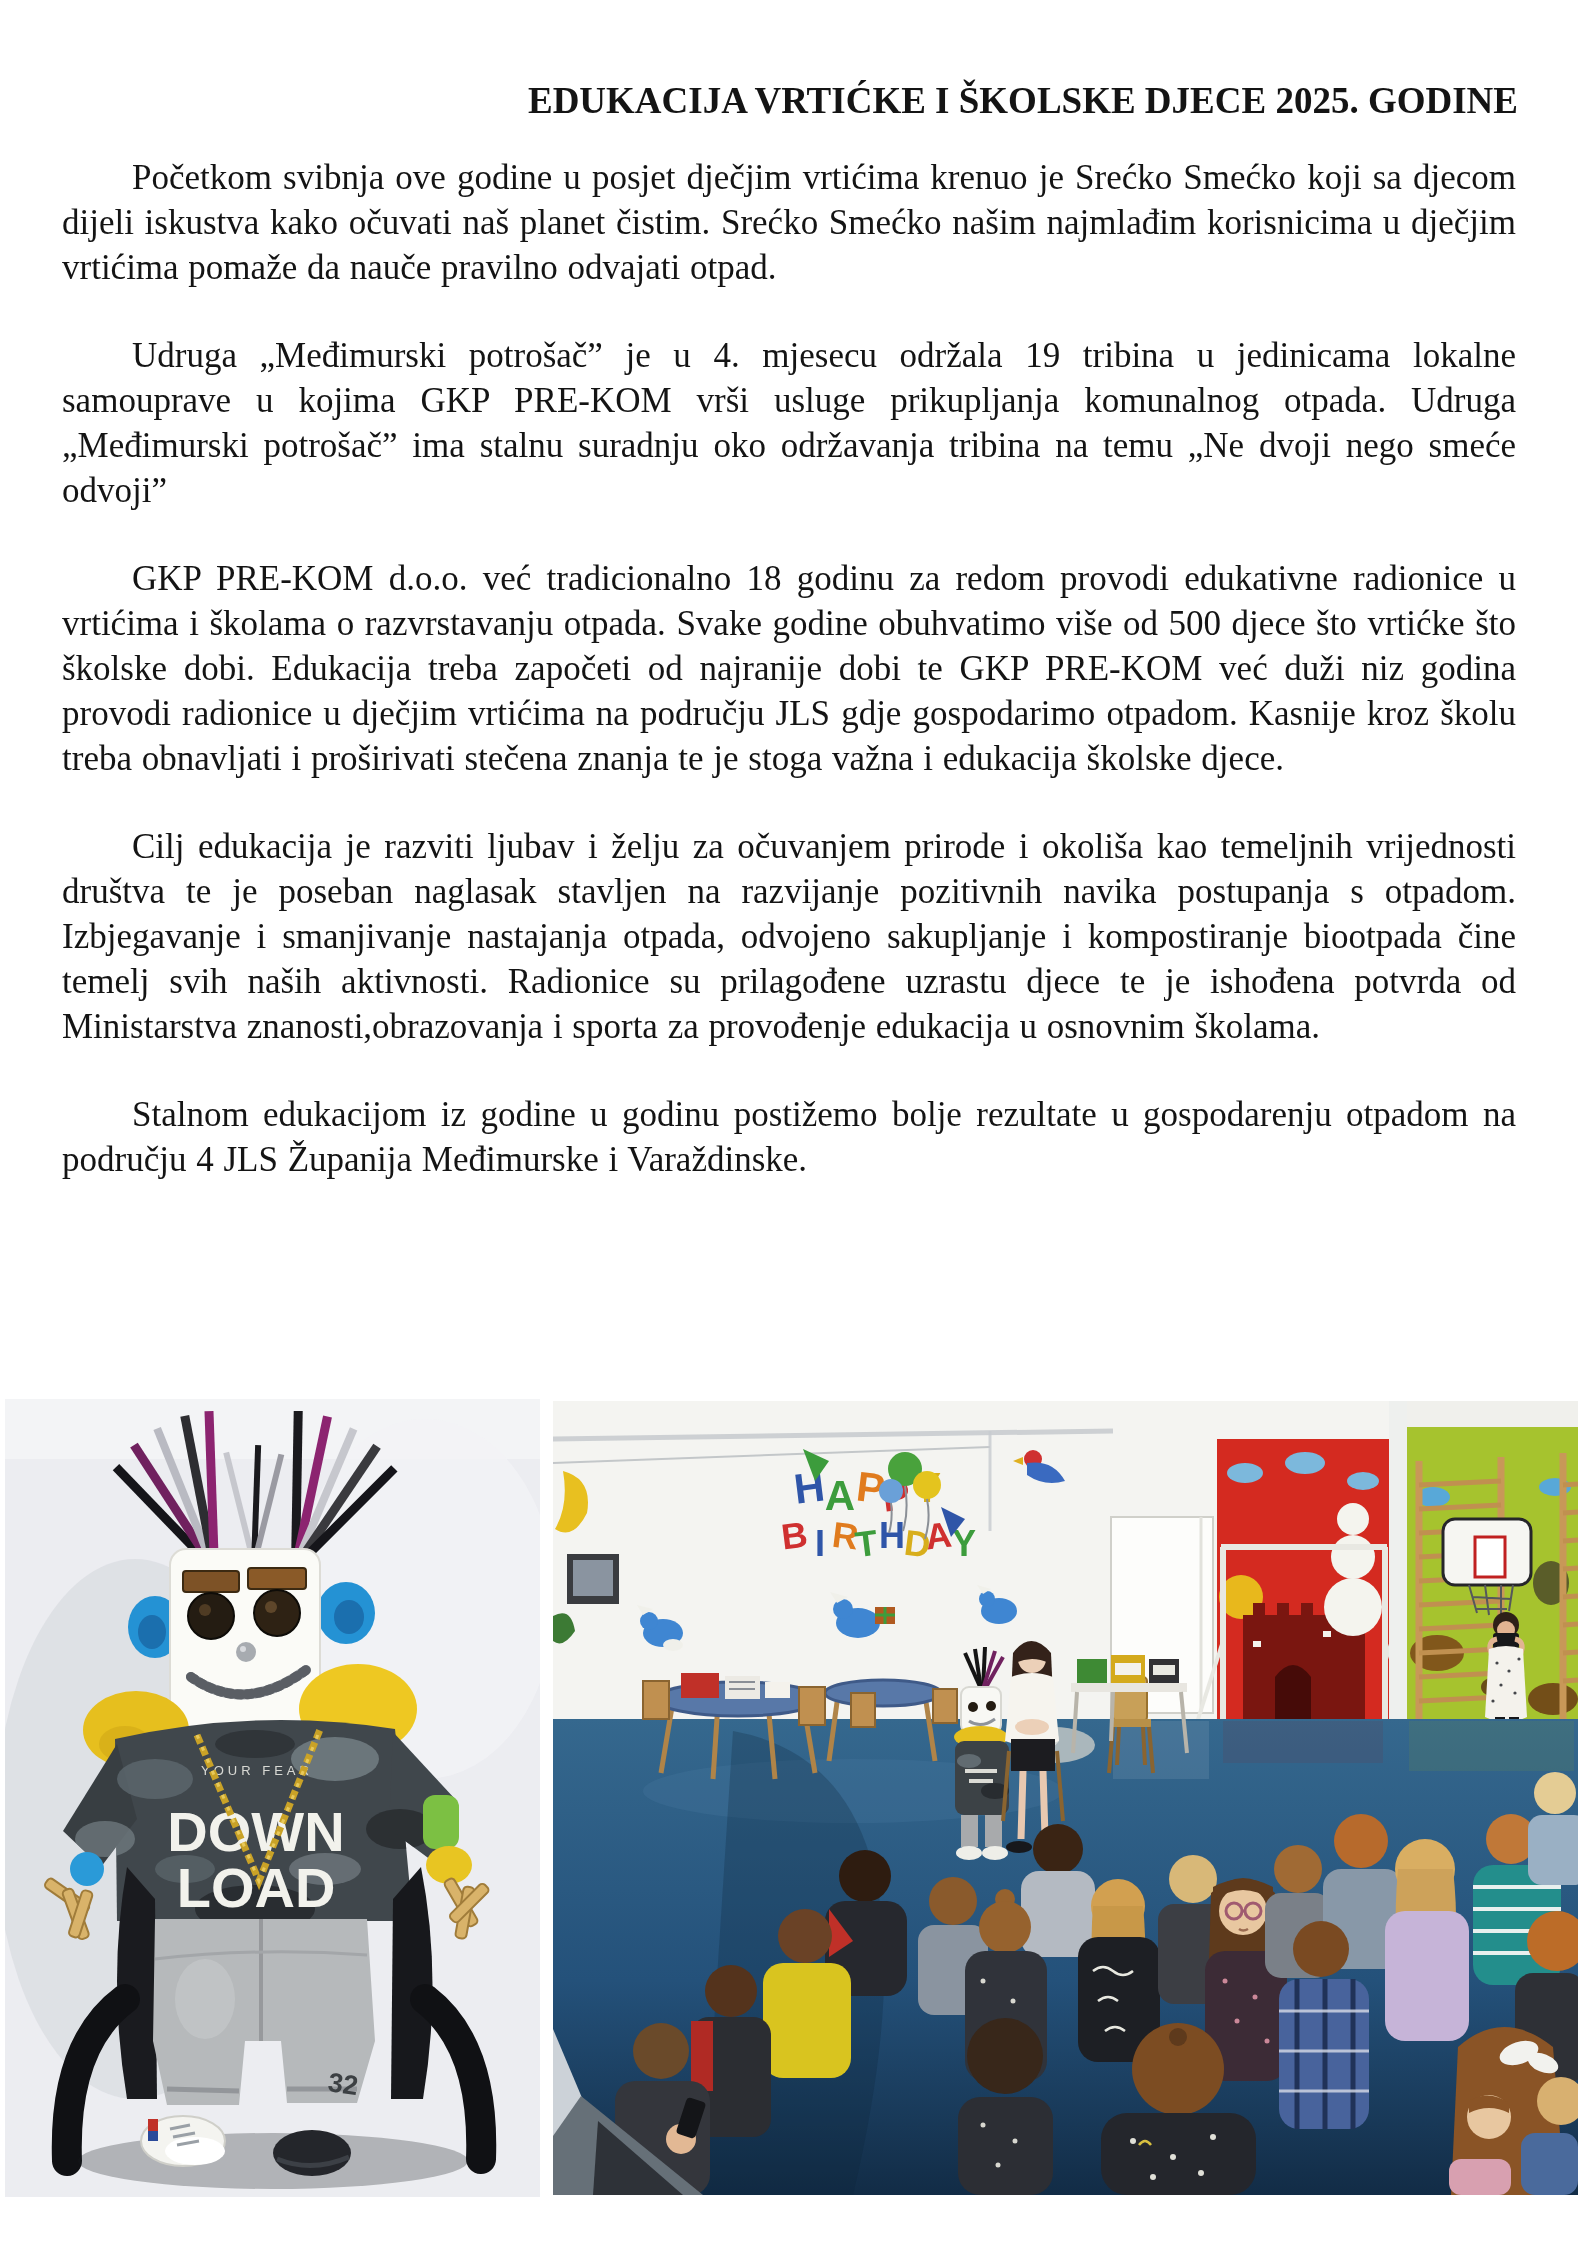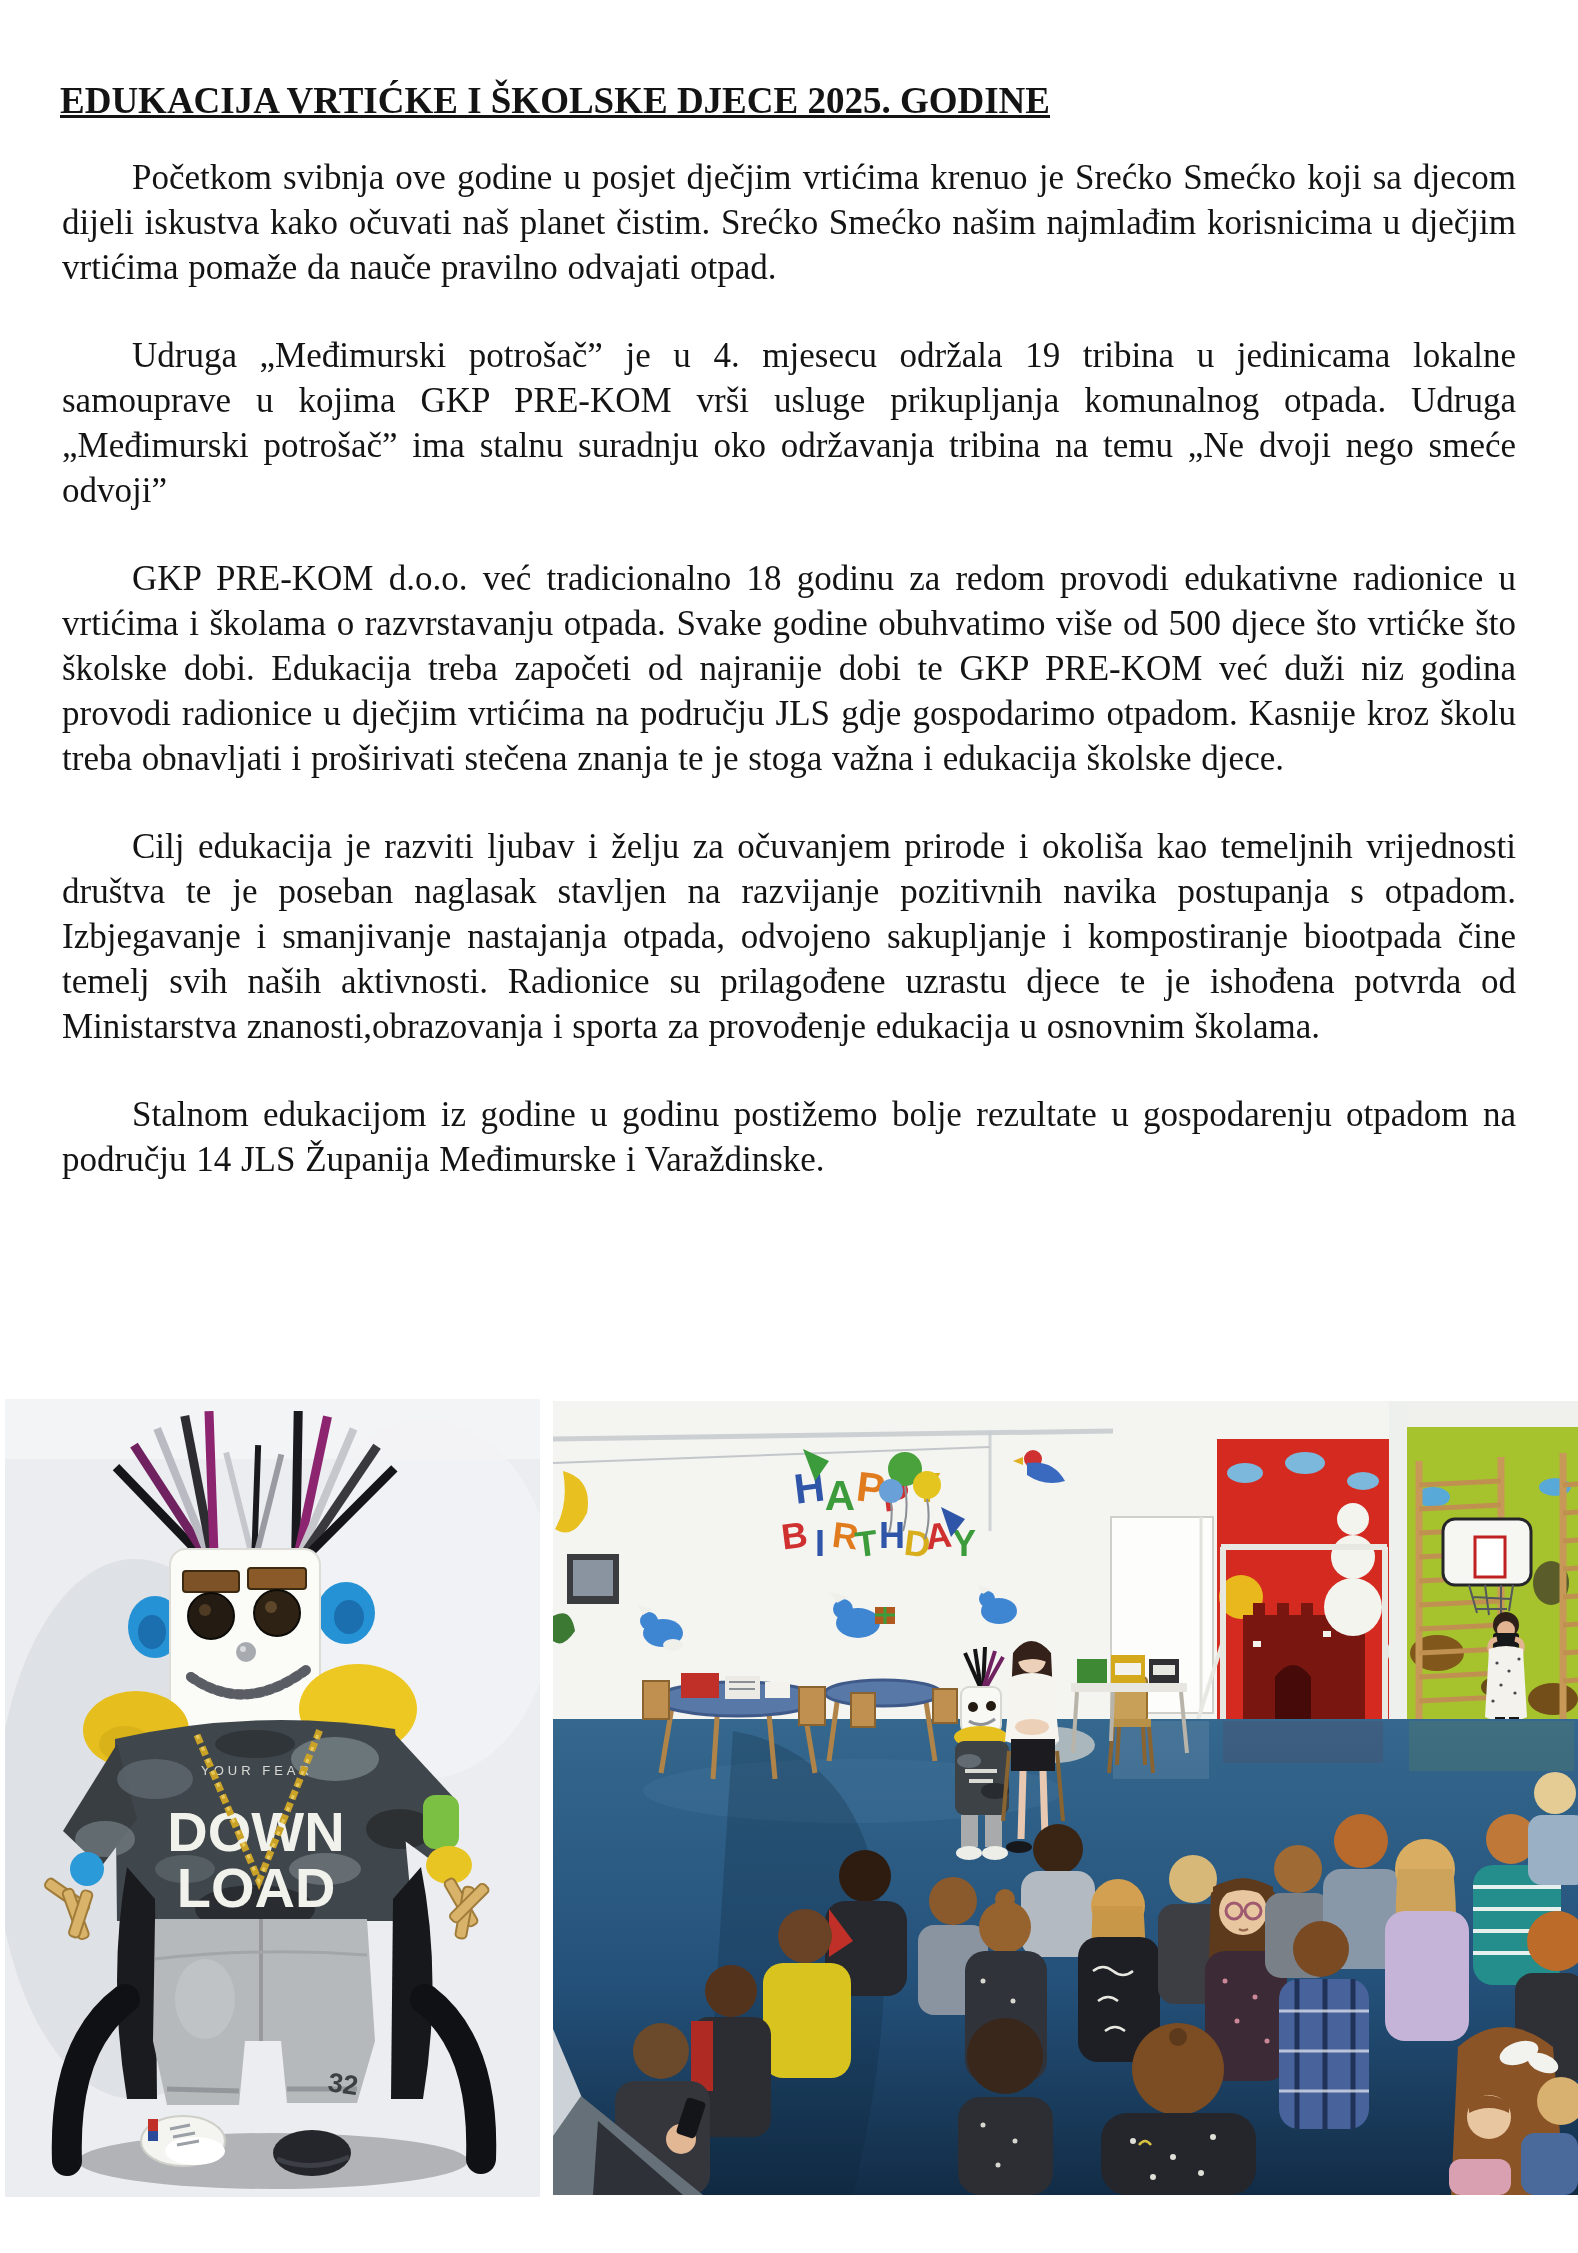--- a/index.html
+++ b/index.html
@@ -2,22 +2,22 @@
 <html><head>
 <meta charset="utf-8">
 <style>
   html,body{margin:0;padding:0;}
   body{
     width:1578px;height:2253px;position:relative;overflow:hidden;
     background:#ffffff;color:#141414;
     font-family:"Liberation Serif", serif;
   }
   .doc-title{
-    text-align:left;font-weight:bold;font-size:37px;line-height:1.12;
-    margin:80px 60px 34px 60px;letter-spacing:0px;text-decoration:underline;
+    text-align:right;font-weight:bold;font-size:37px;line-height:1.12;
+    margin:80px 60px 34px 60px;letter-spacing:0px;
   }
   .text-block{margin:0 62px;}
   .text-block p{
     font-size:35px;line-height:45px;text-align:justify;text-indent:70px;
     margin:0 0 43px 0;word-spacing:1px;
   }
   .photos{position:absolute;left:0;top:1397px;width:1578px;height:800px;}
   .photos figure{margin:0;padding:0;position:absolute;}
   .photo-left{left:5px;top:2px;width:535px;height:798px;}
   .photo-right{left:553px;top:4px;width:1025px;height:794px;}
@@ -27,21 +27,21 @@
 </head>
 <body>
 
 <h1 class="doc-title">EDUKACIJA VRTIĆKE I ŠKOLSKE DJECE 2025. GODINE</h1>
 
 <div class="text-block">
   <p>Početkom svibnja ove godine u posjet dječjim vrtićima krenuo je Srećko Smećko koji sa djecom dijeli iskustva kako očuvati naš planet čistim. Srećko Smećko našim najmlađim korisnicima u dječjim vrtićima pomaže da nauče pravilno odvajati otpad.</p>
   <p>Udruga „Međimurski potrošač” je u 4. mjesecu održala 19 tribina u jedinicama lokalne samouprave u kojima GKP PRE-KOM vrši usluge prikupljanja komunalnog otpada. Udruga „Međimurski potrošač” ima stalnu suradnju oko održavanja tribina na temu „Ne dvoji nego smeće odvoji”</p>
   <p>GKP PRE-KOM d.o.o. već tradicionalno 18 godinu za redom provodi edukativne radionice u vrtićima i školama o razvrstavanju otpada. Svake godine obuhvatimo više od 500 djece što vrtićke što školske dobi. Edukacija treba započeti od najranije dobi te GKP PRE-KOM već duži niz godina provodi radionice u dječjim vrtićima na području JLS gdje gospodarimo otpadom. Kasnije kroz školu treba obnavljati i proširivati stečena znanja te je stoga važna i edukacija školske djece.</p>
   <p>Cilj edukacija je razviti ljubav i želju za očuvanjem prirode i okoliša kao temeljnih vrijednosti društva te je poseban naglasak stavljen na razvijanje pozitivnih navika postupanja s otpadom. Izbjegavanje i smanjivanje nastajanja otpada, odvojeno sakupljanje i kompostiranje biootpada čine temelj svih naših aktivnosti. Radionice su prilagođene uzrastu djece te je ishođena potvrda od Ministarstva znanosti,obrazovanja i sporta za provođenje edukacija u osnovnim školama.</p>
-  <p>Stalnom edukacijom  iz godine u godinu postižemo bolje rezultate u gospodarenju otpadom na području 14 JLS Županija Međimurske i Varaždinske.</p>
+  <p>Stalnom edukacijom  iz godine u godinu postižemo bolje rezultate u gospodarenju otpadom na području 4 JLS Županija Međimurske i Varaždinske.</p>
 </div>
 
 <div class="photos">
 
   <figure class="photo-left" aria-label="Mascot doll Srećko Smećko made of recycled materials sitting on a black stroller: white canister head with foil-strip hair, blue bottle-cap ears, cork eyebrows, metal chain smile, camouflage t-shirt with gold chain, grey shorts and a white sneaker">
     <svg viewBox="0 0 535 798" preserveAspectRatio="none">
       <rect x="0" y="0" width="535" height="798" fill="#ecedf1"></rect>
       <rect x="0" y="0" width="535" height="60" fill="#f3f4f6"></rect>
       <ellipse cx="130" cy="430" rx="140" ry="270" fill="#dbdde2" opacity="0.8"></ellipse>
       <ellipse cx="420" cy="200" rx="130" ry="180" fill="#f2f3f6" opacity="0.8"></ellipse>

